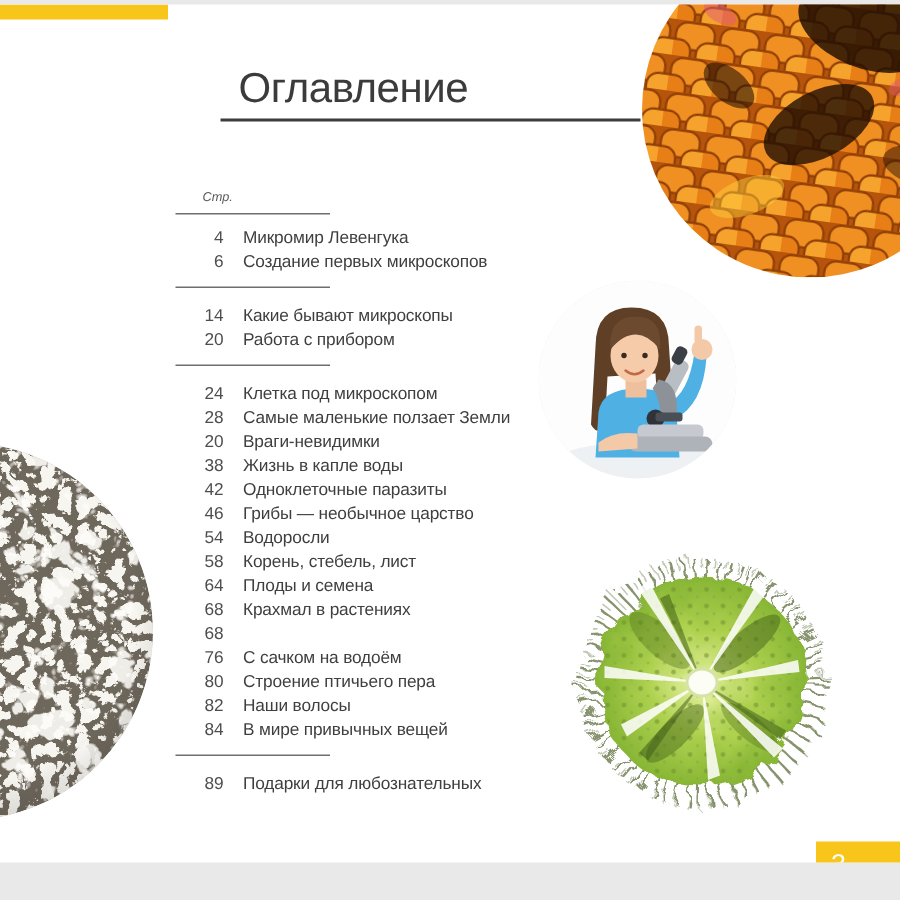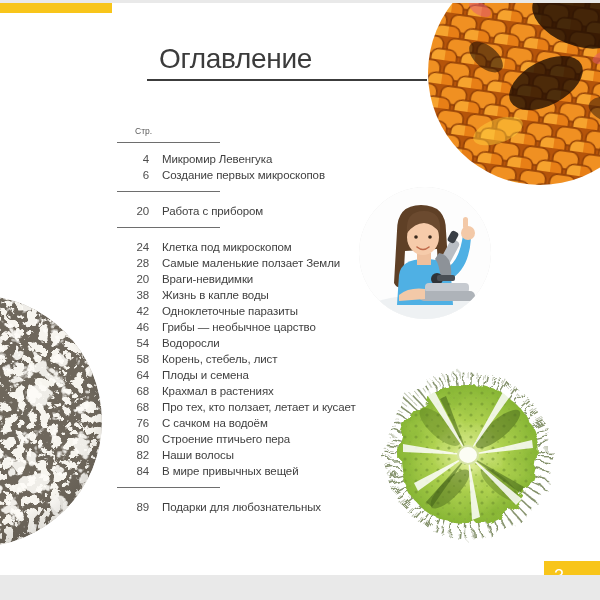--- a/index.html
+++ b/index.html
@@ -18,21 +18,21 @@
   }
   .pagenum-box .num{color:#ffffff;font-size:18px;font-weight:300;line-height:1;}
   
   .page-title{
     left:159px;top:40px;font-size:28px;font-weight:300;color:#3b3b3b;
     letter-spacing:-0.3px;white-space:nowrap;
   }
   .title-rule{left:147px;top:76px;width:280px;height:2px;background:#3c3c3c;}
   
   .toc{left:117px;top:123px;width:280px;color:#454545;}
-  .toc-header{margin-left:18px;font-size:8.5px;color:#5a5a5a;height:11px;line-height:11px;}
+  .toc-header{margin-left:18px;font-style:italic;font-size:8.5px;color:#5a5a5a;height:11px;line-height:11px;}
   .toc-rule{width:103px;border-top:1px solid #6e6e6e;height:0;margin:8px 0 11px 0;}
   .toc-rule.hdr{margin:5px 0 8px 0;}
   .row{display:flex;height:16px;line-height:16px;font-size:11.5px;letter-spacing:-0.1px;}
   .row .pg{flex:none;width:32px;text-align:right;color:#4e4e4e;}
   .row .tt{margin-left:13px;color:#3f3f3f;white-space:nowrap;}
   
   .circle{border-radius:50%;overflow:hidden;}
   .butterfly-circle{left:428px;top:-42px;width:224px;height:224px;}
   .girl-circle{left:359px;top:184px;width:132px;height:132px;background:#fff;box-shadow:inset 0 0 0 1px #efefef;}
   .sponge-circle{left:-150px;top:292px;width:252px;height:252px;}
@@ -81,20 +81,24 @@
         </div>
       <div class="row">
           <span class="pg">6</span>
           <span class="tt">Создание первых микроскопов</span>
         </div>
     </div>
     <div class="toc-rule"></div>
 
     <div>
       <div class="row">
+          <span class="pg">14</span>
+          <span class="tt">Какие бывают микроскопы</span>
+        </div>
+      <div class="row">
           <span class="pg">20</span>
           <span class="tt">Работа с прибором</span>
         </div>
     </div>
     <div class="toc-rule"></div>
 
     <div>
       <div class="row">
           <span class="pg">24</span>
           <span class="tt">Клетка под микроскопом</span>
@@ -130,21 +134,20 @@
       <div class="row">
           <span class="pg">64</span>
           <span class="tt">Плоды и семена</span>
         </div>
       <div class="row">
           <span class="pg">68</span>
           <span class="tt">Крахмал в растениях</span>
         </div>
       <div class="row">
           <span class="pg">68</span>
-          <span class="tt">Про тех, кто ползает, летает и кусает</span>
         </div>
       <div class="row">
           <span class="pg">76</span>
           <span class="tt">С сачком на водоём</span>
         </div>
       <div class="row">
           <span class="pg">80</span>
           <span class="tt">Строение птичьего пера</span>
         </div>
       <div class="row">

